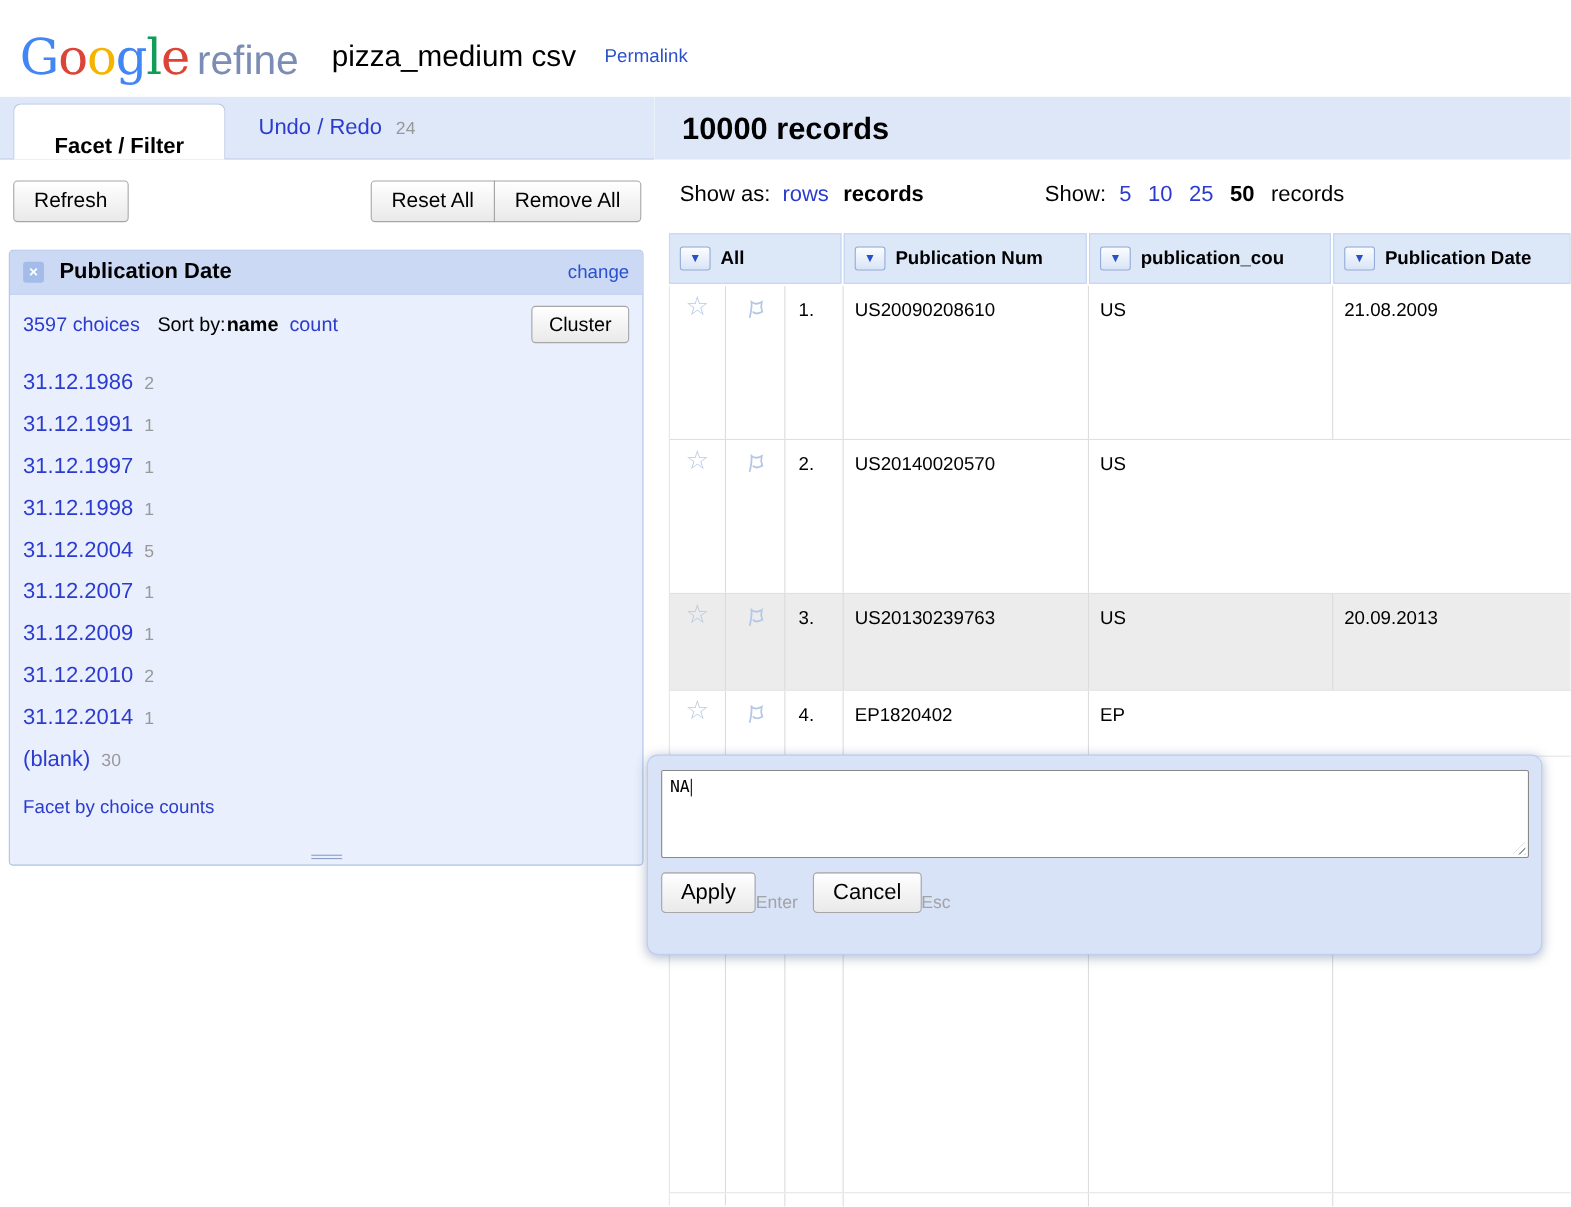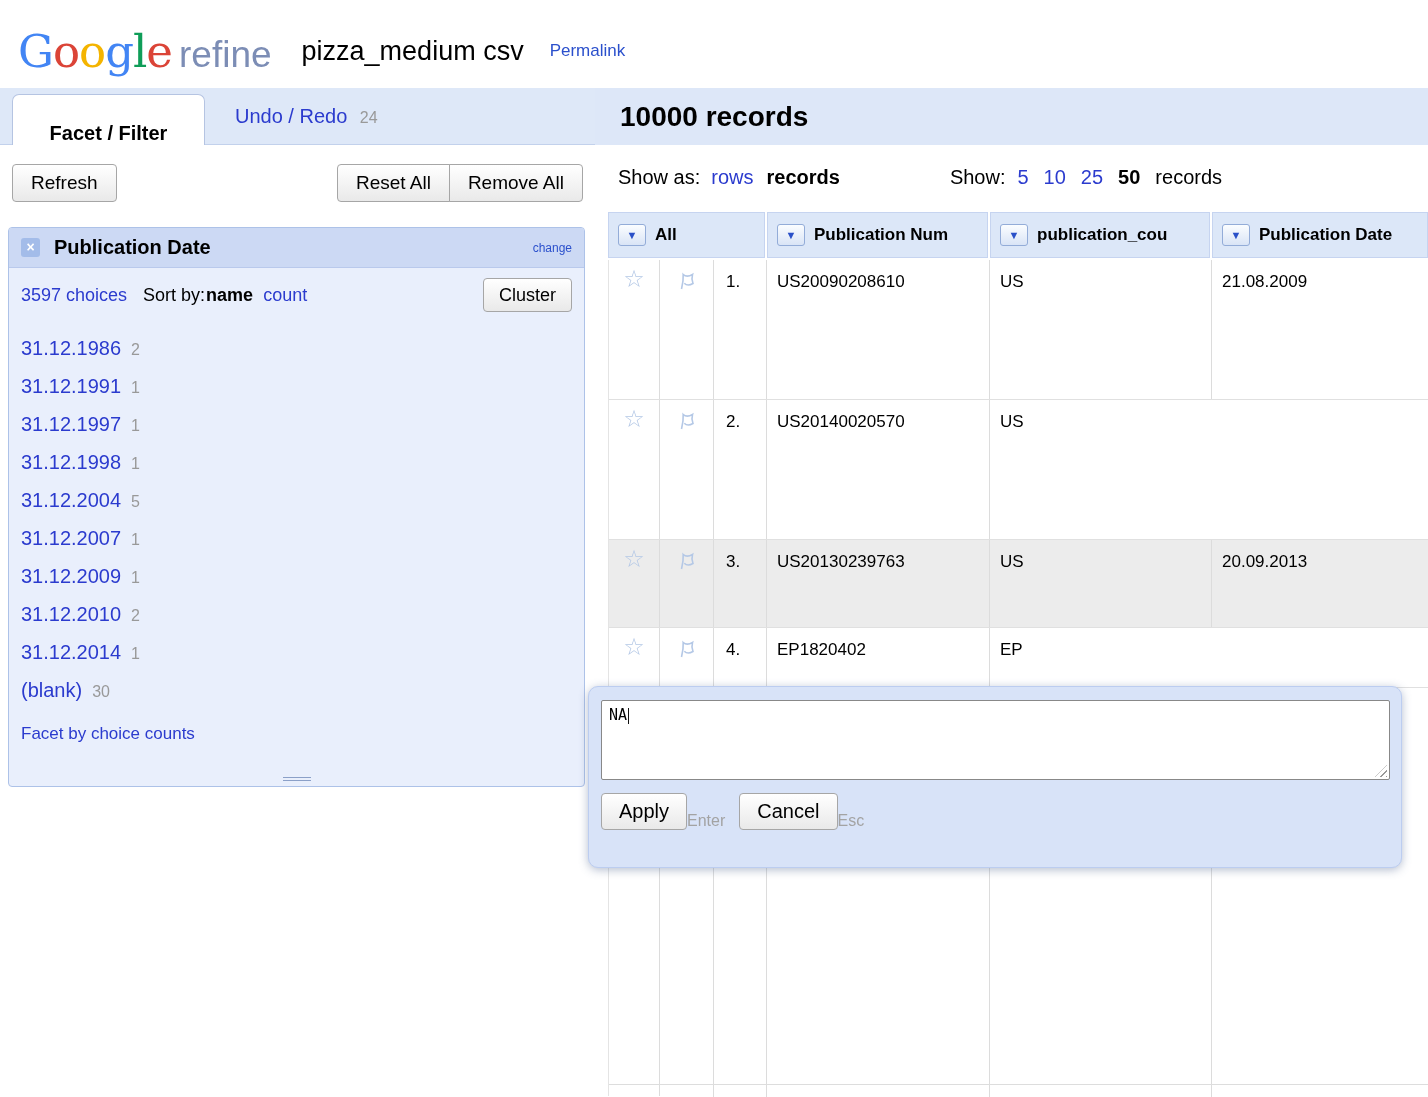--- a/index.html
+++ b/index.html
@@ -35,21 +35,21 @@
   .btn.grp-l{border-radius:4px 0 0 4px}
   .btn.grp-r{border-radius:0 4px 4px 0;margin-left:-1px}
 
   .facet-panel{position:absolute;left:8px;top:139px;width:577px;height:560px;background:#e9effc;
                border:1px solid #adc2e8;border-radius:4px}
   .facet-header{position:relative;height:40px;background:#ccd9f4;border-bottom:1px solid #b9c9ec;
                 border-radius:3px 3px 0 0;display:flex;align-items:center;padding:0 12px}
   .facet-close{width:19px;height:19px;background:#a3bce9;color:#fff;font-size:14px;font-weight:bold;
                line-height:19px;text-align:center;border-radius:3px;cursor:pointer;flex:none}
   .facet-title{font-size:20px;font-weight:bold;margin-left:14px}
-  .facet-change{margin-left:auto;font-size:12px;color:#2b50cc;cursor:pointer;text-decoration:none}
+  .facet-change{margin-left:auto;font-size:17px;color:#2b50cc;cursor:pointer;text-decoration:none}
   .facet-controls{position:relative;height:54px;display:flex;align-items:center;padding:0 12px;font-size:18px}
   .link{color:#2b3bce;cursor:pointer;text-decoration:none}
   .sortby{margin-left:16px}
   .sort-name{font-weight:bold;margin-left:1px;cursor:pointer}
   .sort-count{margin-left:10px}
   .btn.cluster{margin-left:auto;height:34px;font-size:18px;padding:2px 15px}
   .facet-list{height:392px;overflow:hidden;padding:0 12px;font-size:20px}
   .facet-choice{height:38px;display:flex;align-items:baseline;padding-top:7px}
   .facet-choice.partial{margin-top:-30px}
   .choice-value{color:#2b3bce;cursor:pointer}

